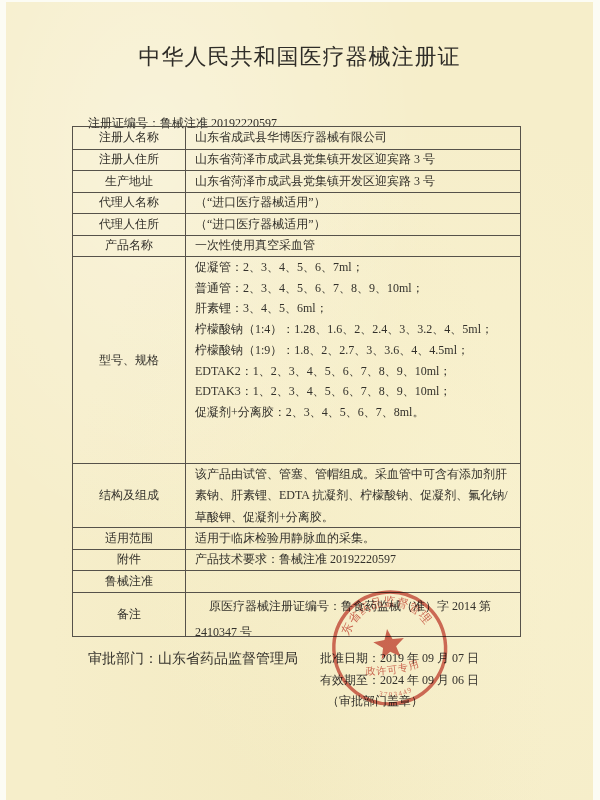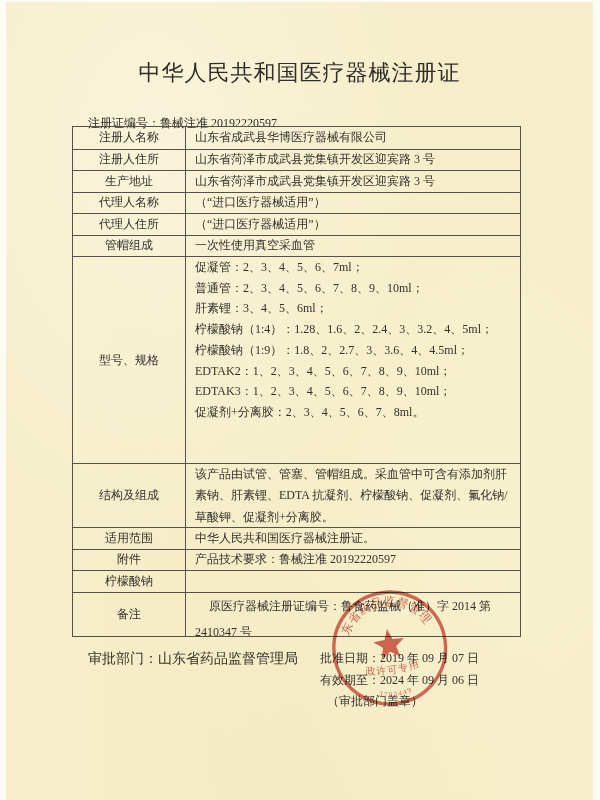--- a/index.html
+++ b/index.html
@@ -12,21 +12,21 @@
   }
   .page {
     position:absolute; left:6px; top:2px; right:7px; bottom:0;
     background:#f6eeca;
     background-image:
       radial-gradient(ellipse at 25% 18%, rgba(255,255,255,0.30), transparent 45%),
       radial-gradient(ellipse at 75% 60%, rgba(250,244,210,0.5), transparent 55%),
       radial-gradient(ellipse at 50% 90%, rgba(240,230,185,0.45), transparent 60%);
   }
   .title {
-    position:absolute; left:0; top:56px; width:100%;
+    position:absolute; left:0; top:40px; width:100%;
     text-align:center; font-size:22px; font-weight:500;
     letter-spacing:1px; color:#2f2d28;
   }
   .cert-line {
     position:absolute; left:82px; top:113px;
     font-size:12px; color:#2f2d28;
   }
   .tbl {
     position:absolute; left:66px; top:124px; width:449px;
     border:1px solid #56524a; font-size:12px;
@@ -96,21 +96,21 @@
       <div class="tlabel">代理人名称</div>
       <div class="tval center">（“进口医疗器械适用”）</div>
     </div>
 
     <div class="trow h1">
       <div class="tlabel">代理人住所</div>
       <div class="tval center">（“进口医疗器械适用”）</div>
     </div>
 
     <div class="trow h1">
-      <div class="tlabel">管帽组成</div>
+      <div class="tlabel">产品名称</div>
       <div class="tval center">一次性使用真空采血管</div>
     </div>
 
     <div class="trow hspec">
       <div class="tlabel">型号、规格</div>
       <div class="tval">
         <div class="spec-line">促凝管：2、3、4、5、6、7ml；</div>
         <div class="spec-line">普通管：2、3、4、5、6、7、8、9、10ml；</div>
         <div class="spec-line">肝素锂：3、4、5、6ml；</div>
         <div class="spec-line">柠檬酸钠（1:4）：1.28、1.6、2、2.4、3、3.2、4、5ml；</div>
@@ -121,30 +121,30 @@
       </div>
     </div>
 
     <div class="trow hstruct">
       <div class="tlabel">结构及组成</div>
       <div class="tval para">该产品由试管、管塞、管帽组成。采血管中可含有添加剂肝素钠、肝素锂、EDTA 抗凝剂、柠檬酸钠、促凝剂、氟化钠/草酸钾、促凝剂+分离胶。</div>
     </div>
 
     <div class="trow h1">
       <div class="tlabel">适用范围</div>
-      <div class="tval center">中华人民共和国医疗器械注册证。</div>
+      <div class="tval center">适用于临床检验用静脉血的采集。</div>
     </div>
 
     <div class="trow h1">
       <div class="tlabel">附件</div>
       <div class="tval center">产品技术要求：鲁械注准 20192220597</div>
     </div>
 
     <div class="trow h1">
-      <div class="tlabel">柠檬酸钠</div>
+      <div class="tlabel">鲁械注准</div>
       <div class="tval center"></div>
     </div>
 
     <div class="trow hremark">
       <div class="tlabel">备注</div>
       <div class="tval remark-para">原医疗器械注册证编号：鲁食药监械（准）字 2014 第 2410347 号</div>
     </div>
 
   </div>
 

